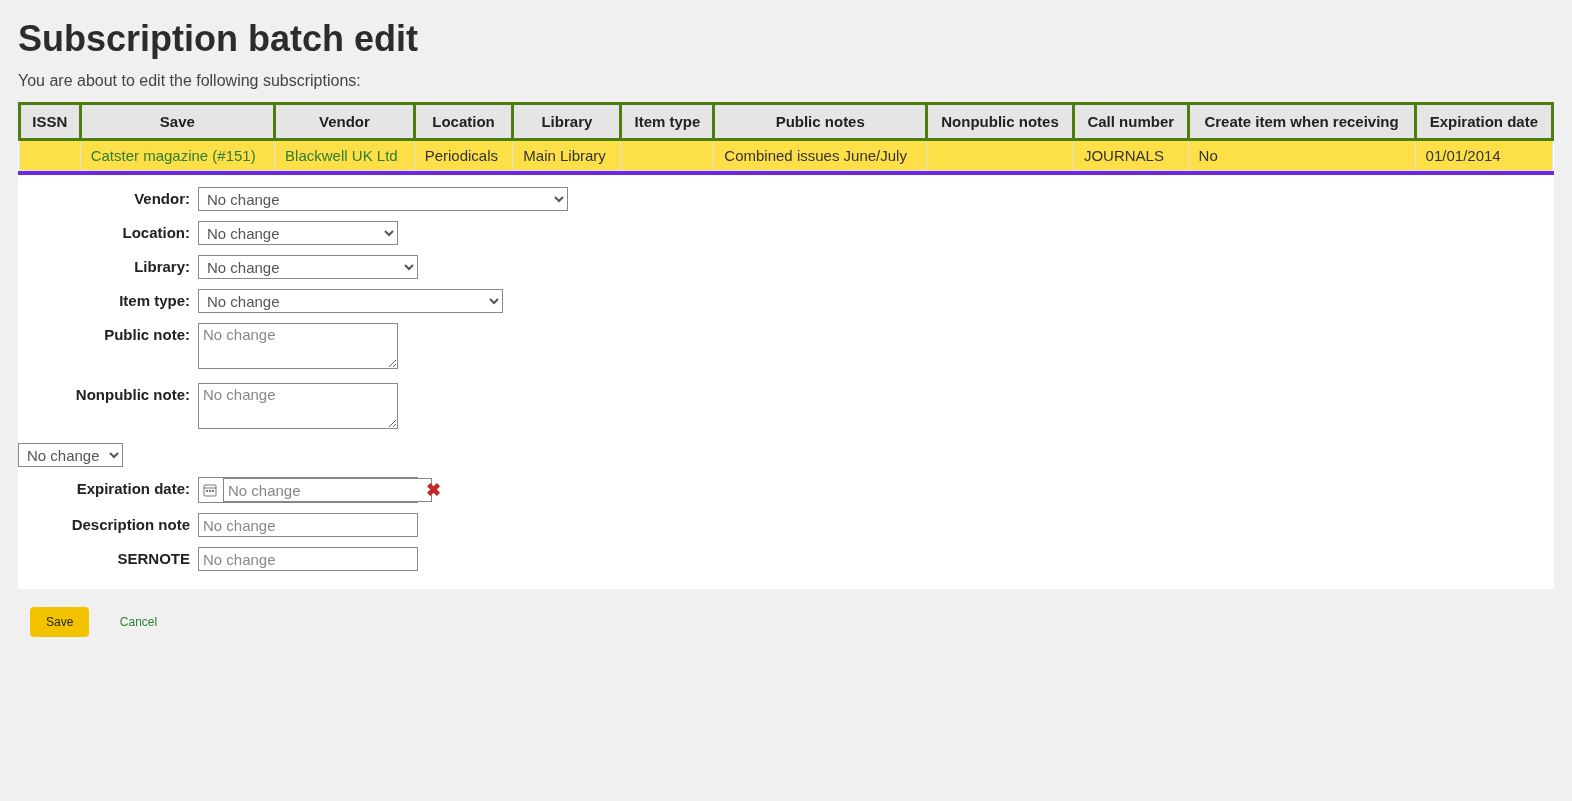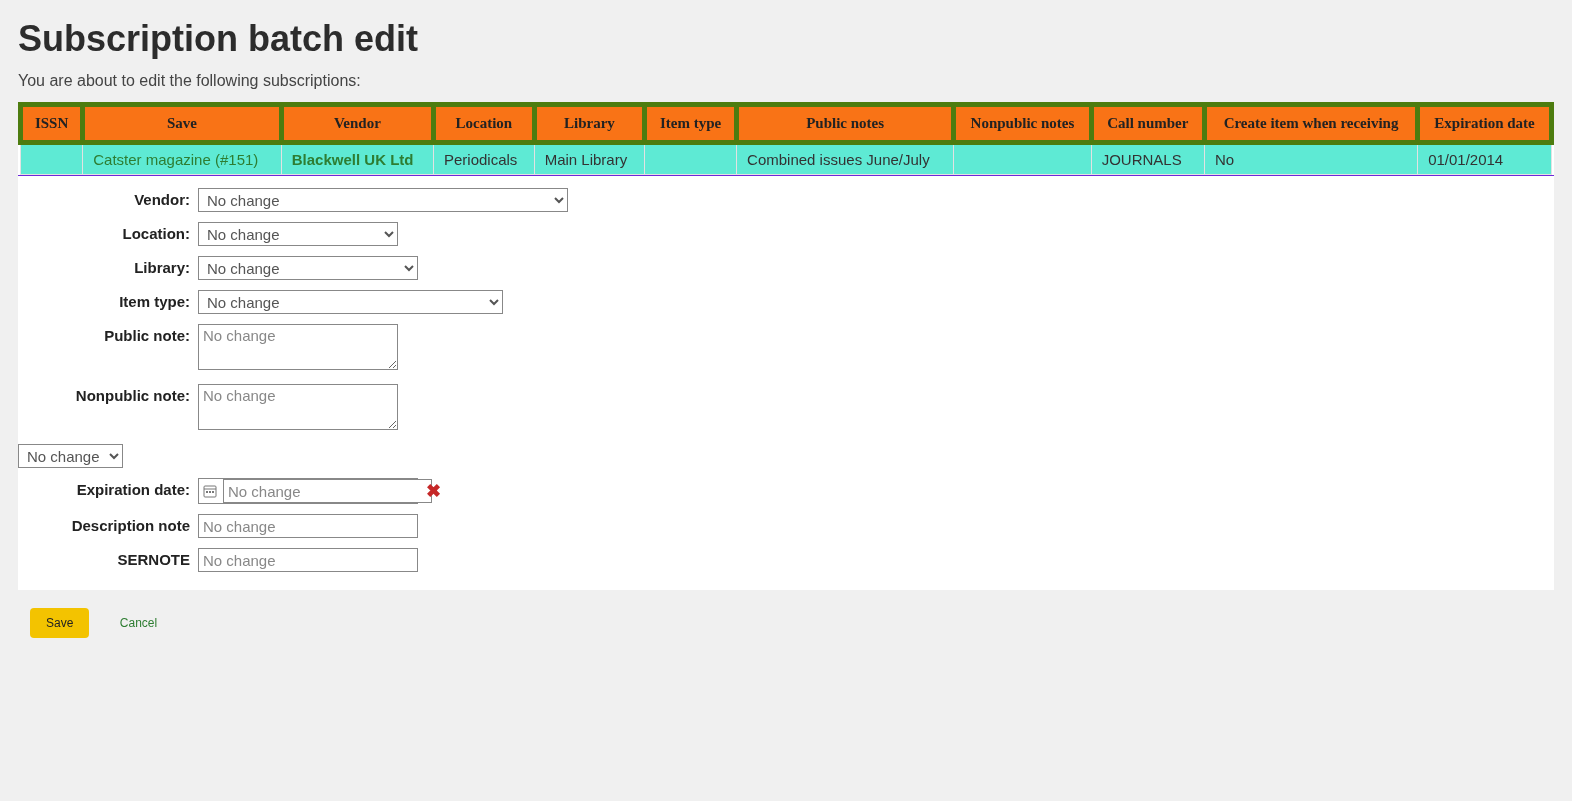--- a/index.html
+++ b/index.html
@@ -25,53 +25,51 @@
     margin-bottom: 12px;
     font-size: 16px;
   }
   table.sub-table {
     width: 100%;
     border-collapse: collapse;
     background: #fff;
     font-size: 15px;
   }
   table.sub-table th {
-    border: 5px solid #4d7c0f;
+    border: 3px solid #4d7c0f;
     padding: 8px 10px;
     text-align: center;
     font-weight: bold;
     color: #222;
-    background: #f97316;
+    background: #e5e5e5;
     vertical-align: middle;
-    font-family: Liberation Serif, serif;
   }
   table.sub-table thead tr {
     border-bottom: 2px solid #c0c0c0;
   }
   table.sub-table td {
     border: 1px solid #e2e2e2;
     padding: 6px 10px;
     vertical-align: top;
     color: #333;
-    background: #5eead4;
+    background: #fde047;
   }
   table.sub-table td.link a {
     color: #2e7d32;
     text-decoration: none;
   }
   table.sub-table td .vendor-link {
     color: #2e7d32;
     text-decoration: none;
-    font-weight: bold;
   }
 
   .form-area {
     background: #fff;
     padding: 12px 0 8px 0;
-    border-top: 1px solid #6d28d9;
+    border-top: 4px solid #6d28d9;
   }
   .form-row {
     display: flex;
     align-items: flex-start;
     margin-bottom: 10px;
   }
   .form-label {
     width: 180px;
     min-width: 180px;
     text-align: right;

